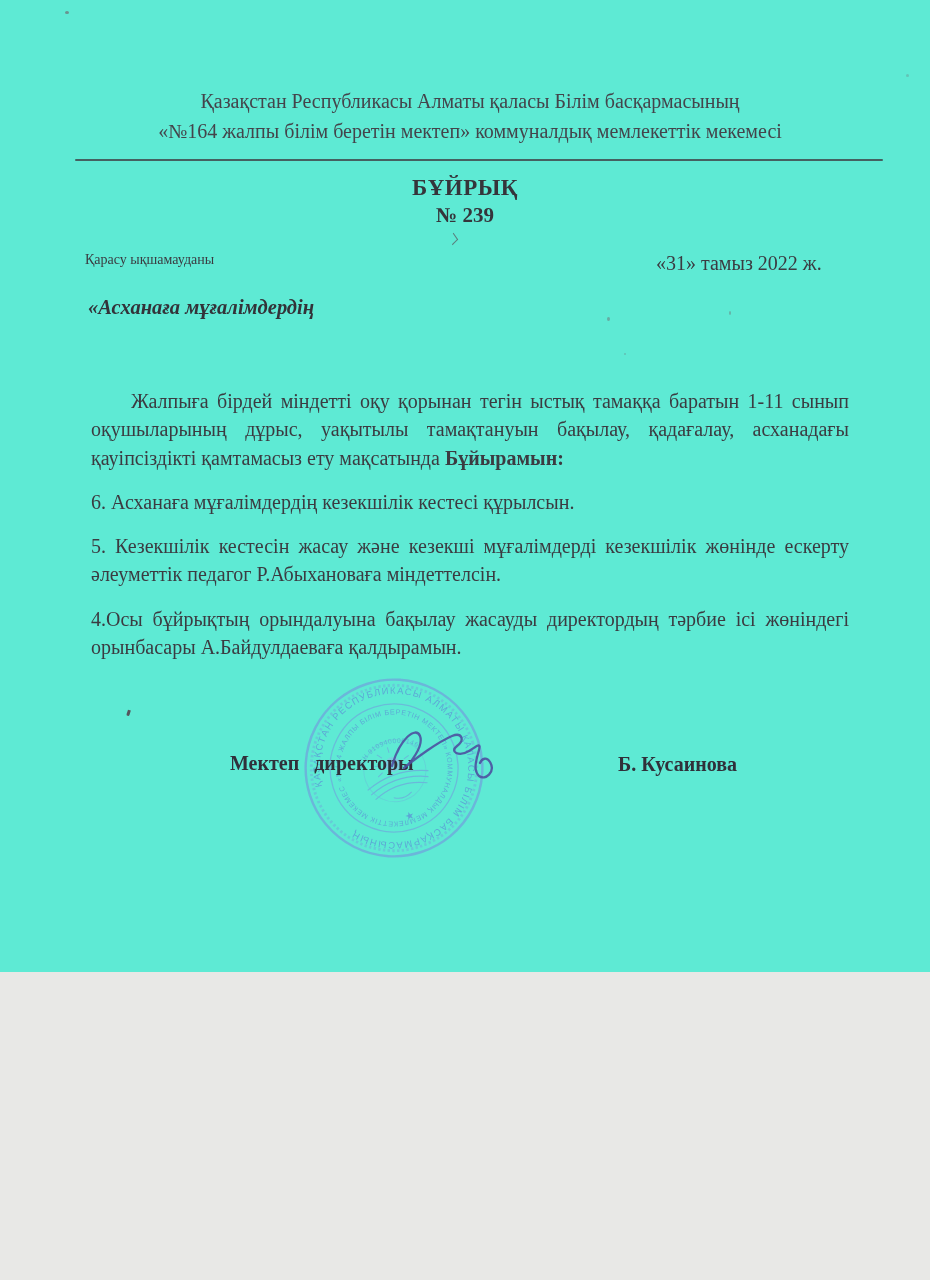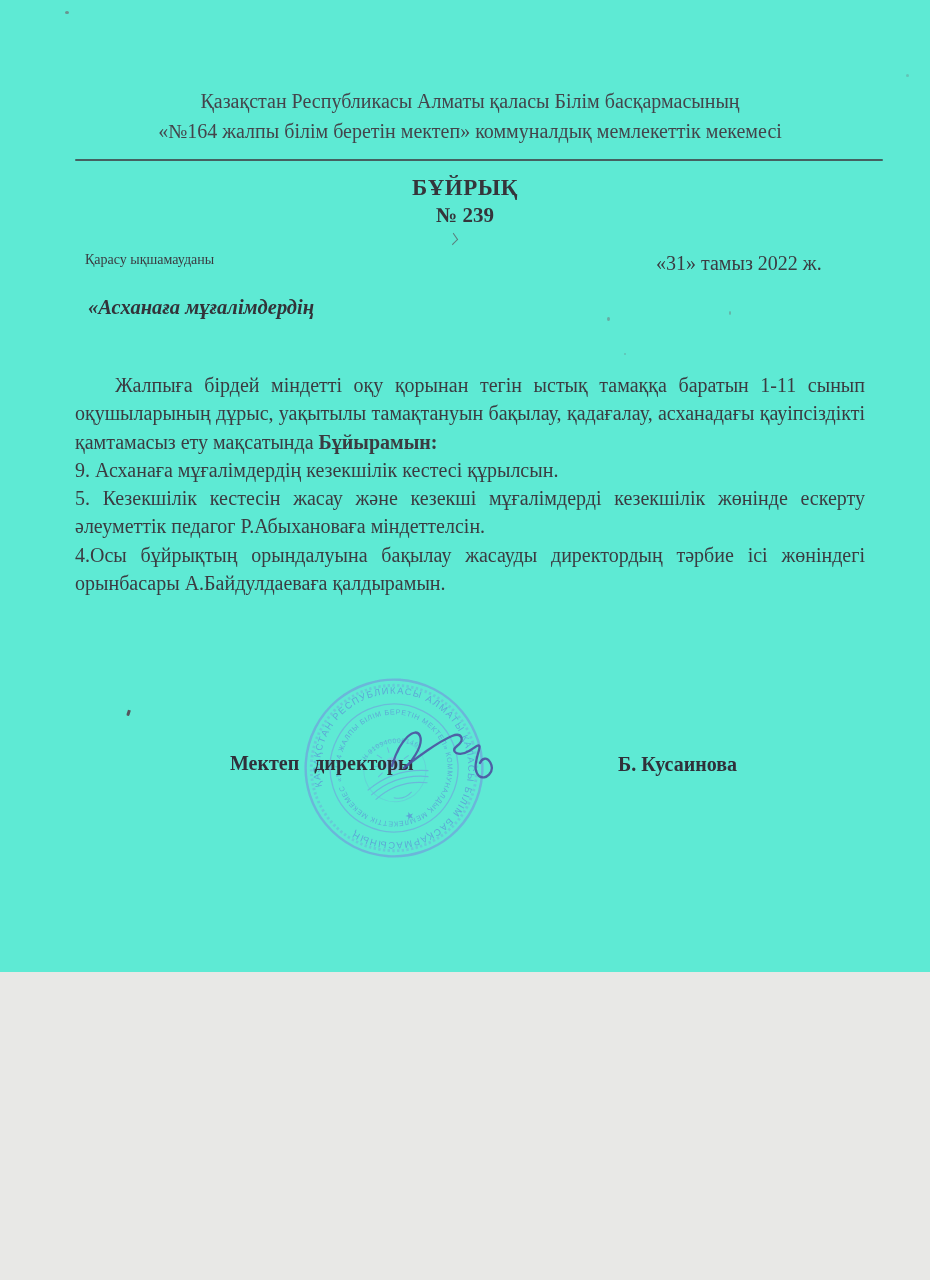--- a/index.html
+++ b/index.html
@@ -20,21 +20,21 @@
   .title-num{font-size:21px;line-height:26px;}
   
   .meta-location{position:absolute;top:252px;left:85px;font-size:14px;}
   .meta-date{position:absolute;top:252px;left:640px;font-size:20px;margin-left:16px;}
   
   .subject{position:absolute;top:292px;left:88px;font-size:20.5px;font-weight:bold;
     line-height:31px;color:#333339;font-style:italic;}
   
   .body-text{position:absolute;top:371px;left:75px;width:790px;
     font-size:20px;line-height:28.3px;text-align:justify;}
-  .body-text p{margin:0;}
+  .body-text p{margin:16px;}
   .indent{text-indent:40px;}
   
   .sig-role{position:absolute;top:752px;left:230px;font-size:20px;font-weight:bold;
     word-spacing:10px;z-index:3;color:#30303a;}
   .sig-name{position:absolute;top:753px;left:618px;font-size:20px;font-weight:bold;
     z-index:3;color:#30303a;text-align:center;}
   .stamp{position:absolute;top:674px;left:296px;width:196px;height:188px;z-index:1;
     transform:rotate(-18deg);opacity:.93;}
   .stamp text{font-family:"Liberation Sans", sans-serif;}
   .signature{position:absolute;top:720px;left:386px;width:124px;height:64px;z-index:4;}
@@ -64,21 +64,21 @@
 
   <div class="meta-location">Қарасу ықшамауданы</div>
   <div class="meta-date">«31» тамыз  2022 ж.</div>
 
   <div class="subject">
     <div>«Асханаға мұғалімдердің</div>
   </div>
 
   <div class="body-text">
     <p class="indent"><span>Жалпыға бірдей міндетті оқу қорынан тегін ыстық тамаққа баратын 1-11 сынып оқушыларының дұрыс, уақытылы тамақтануын бақылау, қадағалау, асханадағы қауіпсіздікті  қамтамасыз ету мақсатында </span><b>Бұйырамын:</b></p>
-    <p><span>9. Асханаға мұғалімдердің кезекшілік кестесі құрылсын.</span></p>
+    <p><span>6. Асханаға мұғалімдердің кезекшілік кестесі құрылсын.</span></p>
     <p><span>5. Кезекшілік кестесін жасау  және кезекші мұғалімдерді кезекшілік жөнінде ескерту әлеуметтік педагог Р.Абыхановаға міндеттелсін.</span></p>
     <p><span>4.Осы бұйрықтың орындалуына бақылау жасауды директордың  тәрбие ісі жөніндегі орынбасары  А.Байдулдаеваға қалдырамын.</span></p>
   </div>
 
   <div class="sig-role">Мектеп директоры</div>
   <div class="sig-name">Б. Кусаинова</div>
 
   <svg class="stamp" viewBox="0 0 200 200">
     <defs>
       <path id="outerArc" d="M100,100 m-79,0 a79,79 0 1,1 158,0 a79,79 0 1,1 -158,0"></path>

